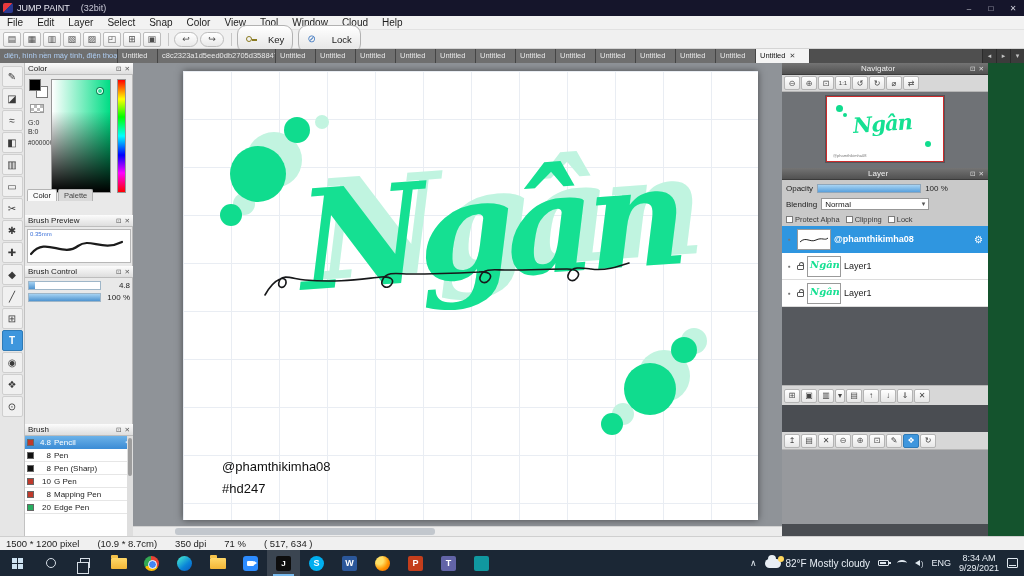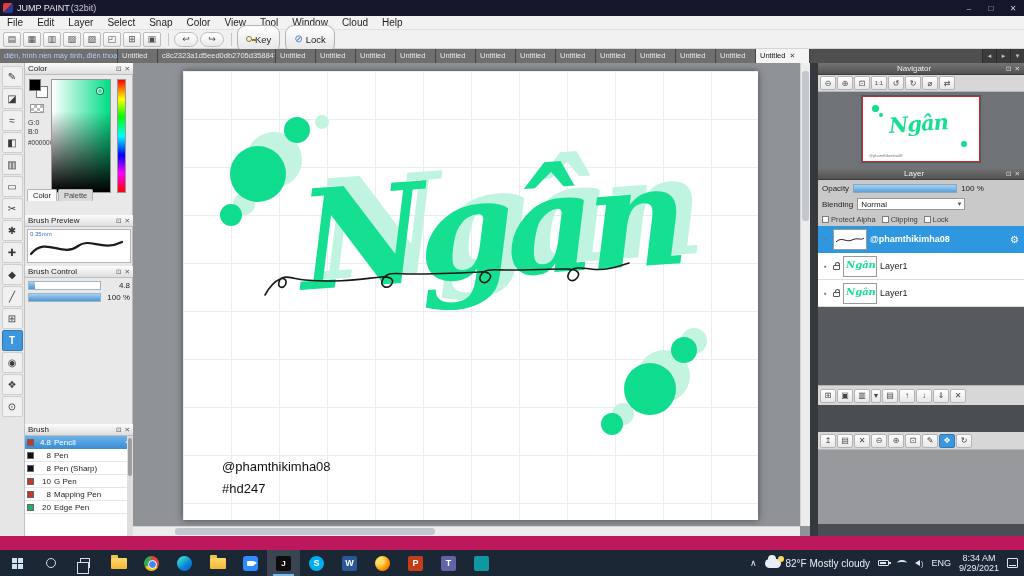--- a/index.html
+++ b/index.html
@@ -1,35 +1,35 @@
 <!DOCTYPE html>
 <html><head>
 <meta charset="utf-8">
 <style>
   *{box-sizing:border-box;margin:0;padding:0}
   html,body{width:1024px;height:576px;overflow:hidden}
-  #app{position:relative;width:1024px;height:576px;background:#be185d;font-family:"Liberation Sans",sans-serif;overflow:hidden}
+  #app{position:relative;width:1024px;height:576px;background:#14532d;font-family:"Liberation Sans",sans-serif;overflow:hidden}
   .r{position:absolute}
 
   
   #titlebar{left:0;top:0;width:1024px;height:16px;background:#15152b;display:flex;align-items:center;color:#e9e9f2;font-size:9px}
   #appicon{width:10px;height:10px;margin:0 4px 0 3px;background:linear-gradient(135deg,#e8393c 50%,#2b3990 50%);border-radius:2px}
   .winctrls{margin-left:auto;display:flex}
   .winbtn{width:22px;height:16px;display:flex;align-items:center;justify-content:center;font-size:8px;color:#cfcfda}
 
   
   #menubar{left:0;top:16px;width:1024px;height:14px;background:#f2f2f2;border-bottom:1px solid #e2e2e2;display:flex;align-items:center;font-size:10px;color:#1d1d1d}
   .mitem{padding:0 7px;line-height:14px}
 
   
   #toolbar{left:0;top:30px;width:1024px;height:19px;background:#f0f0f0;border-bottom:1px solid #d4d4d4;display:flex;align-items:center;padding-left:3px}
   .tbtn{width:18px;height:15px;margin-right:2px;background:linear-gradient(#fff,#e9e9e9);border:1px solid #bdbdbd;border-radius:2px;display:flex;align-items:center;justify-content:center;font-size:9px;color:#4e4e4e}
   .tbtn.round{border-radius:8px;width:24px}
   .tsep{width:1px;height:13px;background:#c6c6c6;margin:0 5px}
-  .ttext{display:flex;align-items:center;gap:3px;height:28px;padding:0 8px;background:linear-gradient(#fff,#e4e4e4);border:1px solid #b2b2b2;border-radius:9px;font-size:9.5px;color:#222;margin-right:5px}
+  .ttext{display:flex;align-items:center;gap:16px;height:28px;padding:0 8px;background:linear-gradient(#fff,#e4e4e4);border:1px solid #b2b2b2;border-radius:9px;font-size:9.5px;color:#222;margin-right:5px}
   .keyglyph{width:6px;height:6px;border:1.5px solid #8a7a20;border-radius:50%;position:relative}
   .keyglyph::after{content:"";position:absolute;left:5px;top:2px;width:5px;height:1.5px;background:#8a7a20}
   .resetglyph{color:#3f78c0;font-size:10px;line-height:10px}
 
   
   #tabbar{left:0;top:49px;width:1024px;height:14px;background:#4f4f4f;display:flex;align-items:flex-end}
   .tab{height:14px;line-height:14px;padding:0 4px;font-size:7.5px;color:#e8e8e8;background:#6f6f6f;border-right:1px solid #454545;white-space:nowrap;overflow:hidden}
   .tab.long{width:118px}
   .tab.small{width:40px}
   .tab.viet{color:#aecdf2}
@@ -89,21 +89,21 @@
   .dot.light{background:#c2f4e0}
   #credit1{position:absolute;left:39px;top:388px;font-size:13px;color:#101010}
   #credit2{position:absolute;left:39px;top:410px;font-size:13px;color:#101010}
   #vscroll{position:absolute;right:0;top:0;width:10px;height:463px;background:#ececec;border-left:1px solid #d2d2d2}
   #vthumb{position:absolute;left:1px;top:8px;width:7px;height:150px;background:#c2c7cd;border-radius:3px}
   #hscroll{position:absolute;left:0;bottom:0;width:667px;height:10px;background:#ececec;border-top:1px solid #d2d2d2}
   #hthumb{position:absolute;left:42px;top:1px;width:260px;height:7px;background:#c2c7cd;border-radius:3px}
   #splitter{left:810px;top:63px;width:8px;height:473px;background:#35383c}
 
   
-  #rightpanels{left:818px;top:63px;width:206px;height:473px;background:#4a4d52}
+  #rightpanels{left:782px;top:63px;width:206px;height:473px;background:#4a4d52}
   .rph{height:12px;background:linear-gradient(#747474,#515151);border-bottom:1px solid #3b3b3b;color:#f0f0f0;font-size:8px;display:flex;align-items:center;padding:0 4px}
   .rph .t{flex:1;text-align:center}
   .rph .phicons{color:#ddd}
   .minibar{height:17px;background:#d7d7d7;display:flex;align-items:center;gap:1px;padding:0 2px;border-bottom:1px solid #b5b5b5}
   .mbtn{width:16px;height:14px;background:linear-gradient(#fff,#e7e7e7);border:1px solid #b4b4b4;border-radius:2px;display:flex;align-items:center;justify-content:center;font-size:8px;color:#444}
   .mbtn.active{background:#3e96dd;border-color:#2e7ab6;color:#fff}
   #navthumbarea{position:relative;height:76px;background:#6f7276}
   #navthumb{position:absolute;left:44px;top:4px;width:118px;height:66px;background:#fff;border:1px solid #cc2a2a;box-shadow:0 0 0 1px #52555a}
   #navword{position:absolute;left:26px;top:14px;font-family:"DejaVu Serif",serif;font-style:italic;font-weight:bold;font-size:21px;letter-spacing:-1px;color:#15e092;transform:rotate(-4deg)}
   .ndot{position:absolute;border-radius:50%;background:#10dc8e}
@@ -179,21 +179,21 @@
   .ac::after{content:"";position:absolute;left:1px;bottom:1px;width:7px;height:1px;background:#dfe7ee}
 </style>
 </head>
 <body>
 
 <div id="app">
 
   <div id="titlebar" class="r">
     <span id="appicon"></span>
     <span>JUMP PAINT</span>
-    <span style="margin-left:1px;color:#c9c9d6">(32bit)</span>
+    <span style="margin-left:11px;color:#c9c9d6">(32bit)</span>
     <span class="winctrls">
       <span class="winbtn">–</span>
       <span class="winbtn">□</span>
       <span class="winbtn close">✕</span>
     </span>
   </div>
 
   <div id="menubar" class="r">
     <span class="mitem">File</span>
     <span class="mitem">Edit</span>
@@ -585,20 +585,27 @@
         <span class="mbtn">⊕</span>
         <span class="mbtn">⊡</span>
         <span class="mbtn">✎</span>
         <span class="mbtn active">❖</span>
         <span class="mbtn">↻</span>
       </div>
       <div id="refbody"></div>
     </div>
   </div>
 
+  <div id="statusbar" class="r">
+    <span>1500 * 1200 pixel</span>
+    <span>(10.9 * 8.7cm)</span>
+    <span>350 dpi</span>
+    <span>71 %</span>
+    <span>( 517, 634 )</span>
+  </div>
 
   <div id="taskbar" class="r">
     <span class="tk">
         <span class="winlogo">
           <i></i>
           <i></i>
           <i></i>
           <i></i>
         </span>
       </span>

